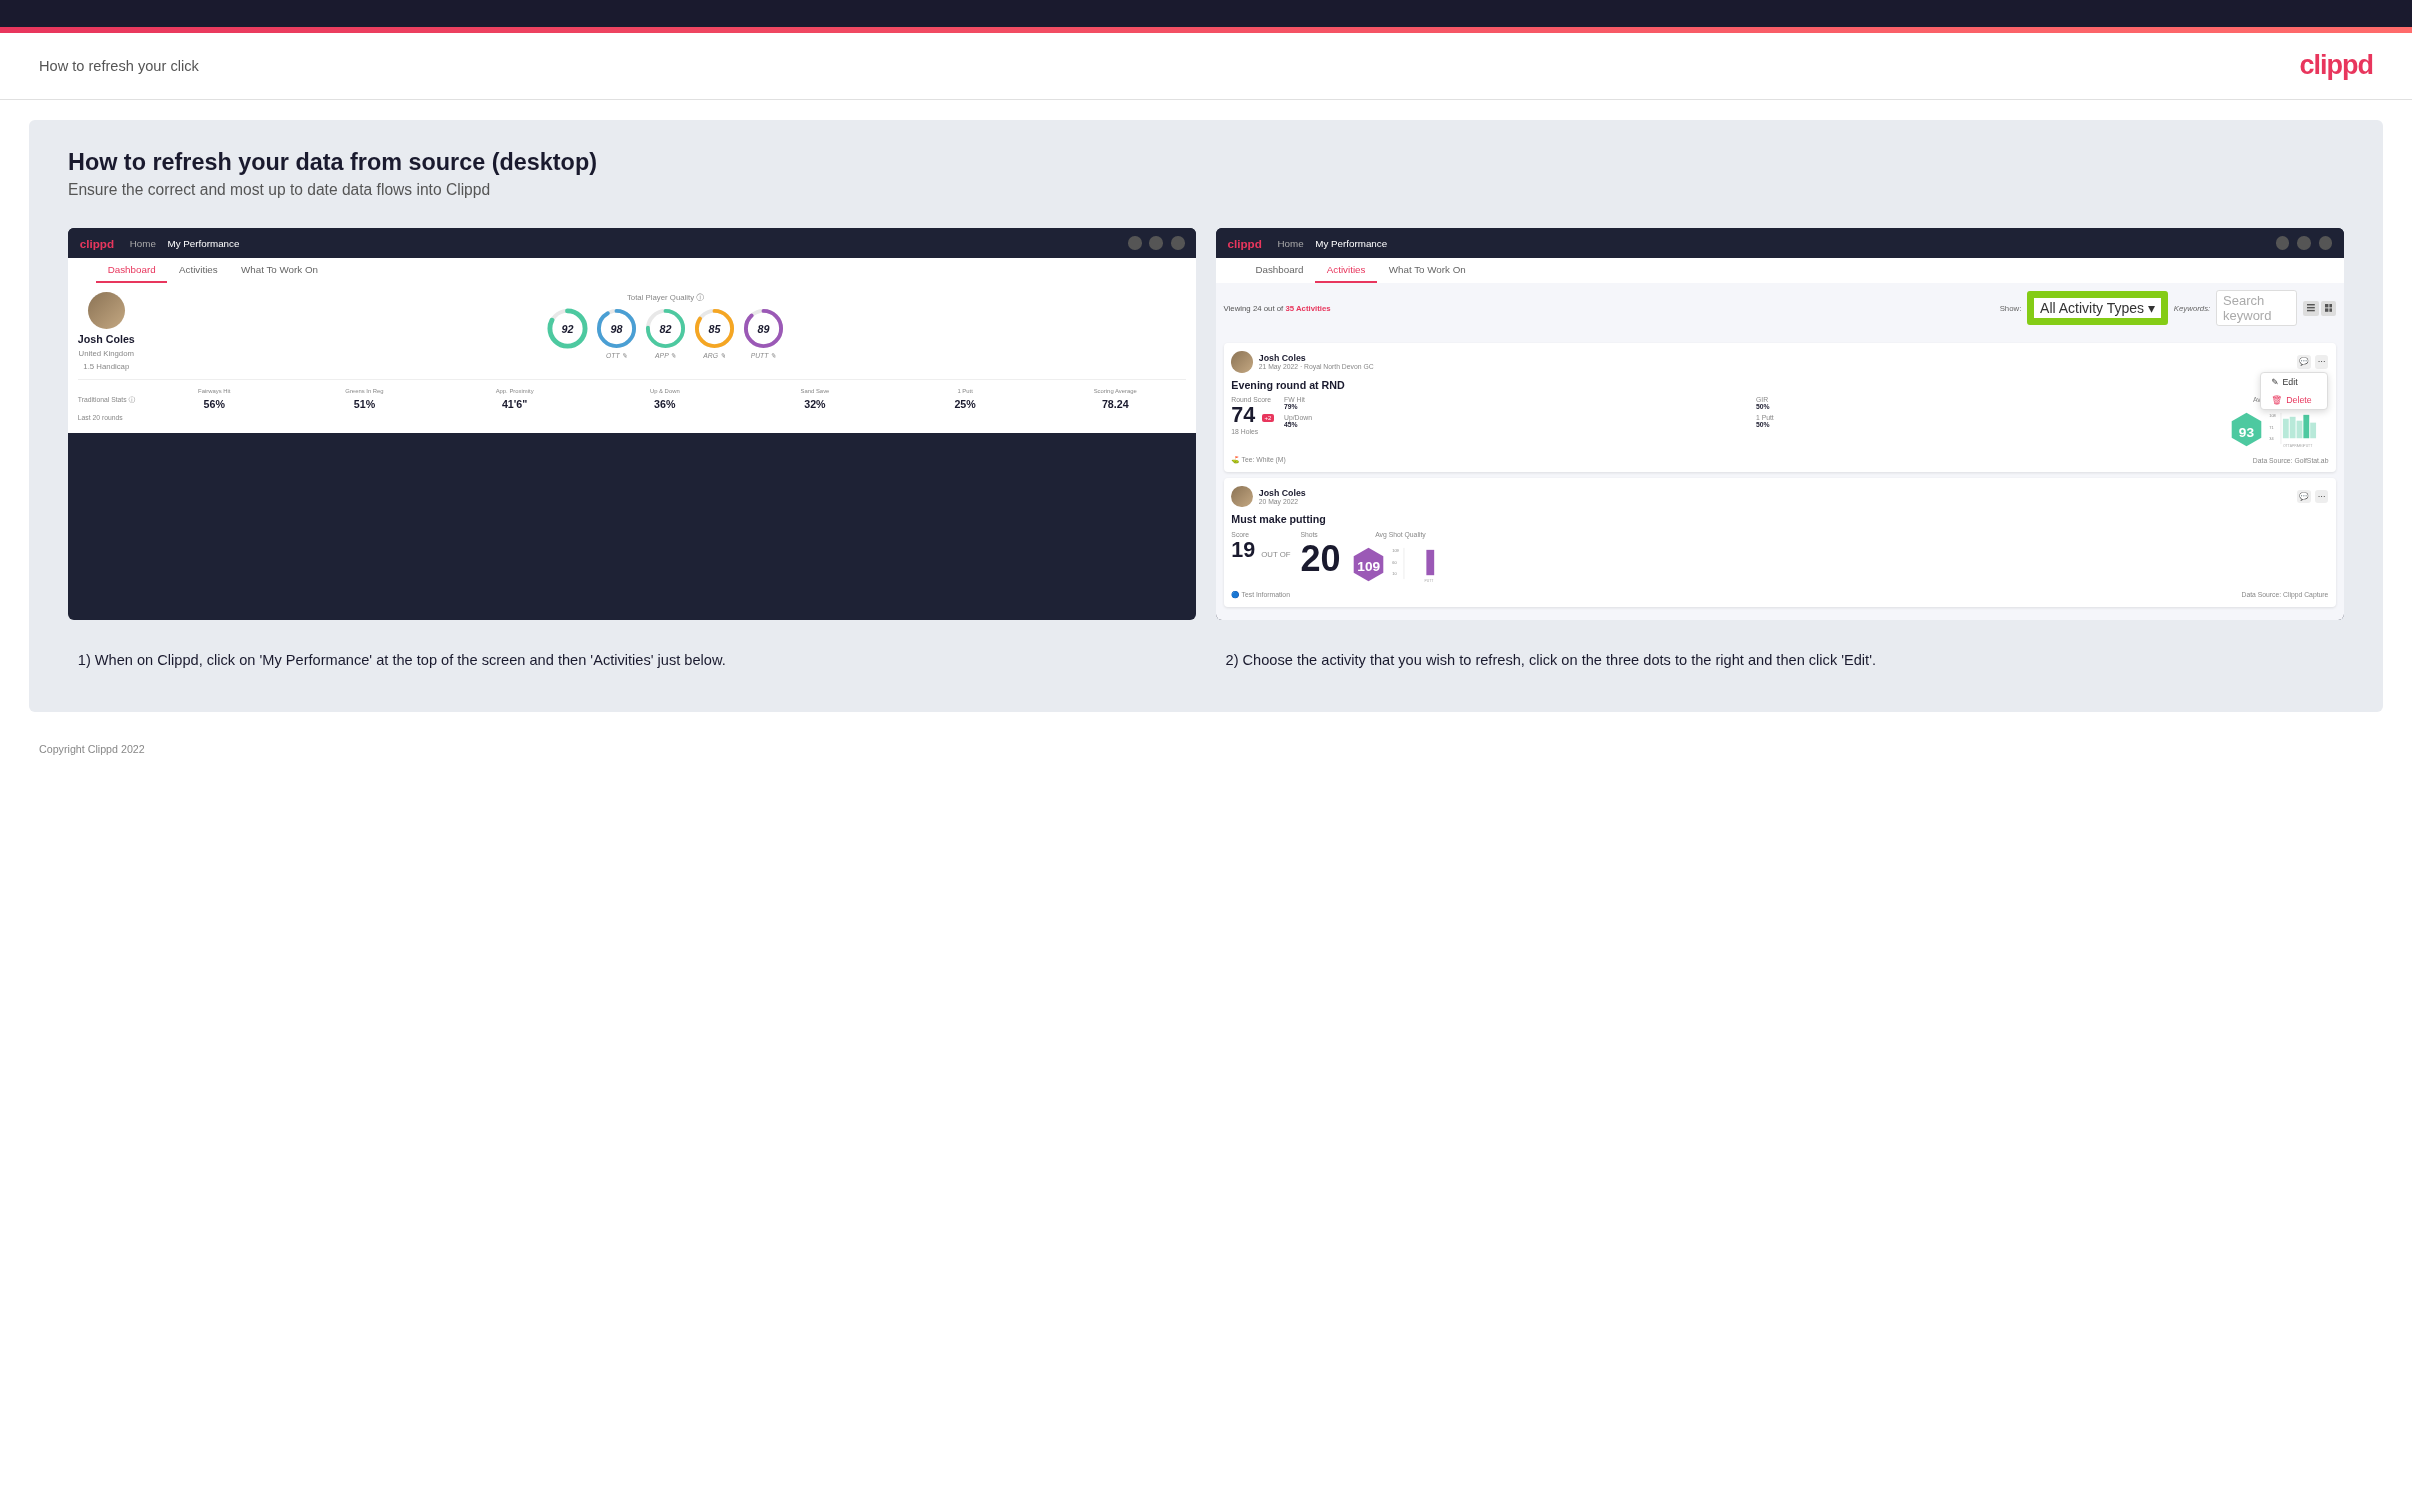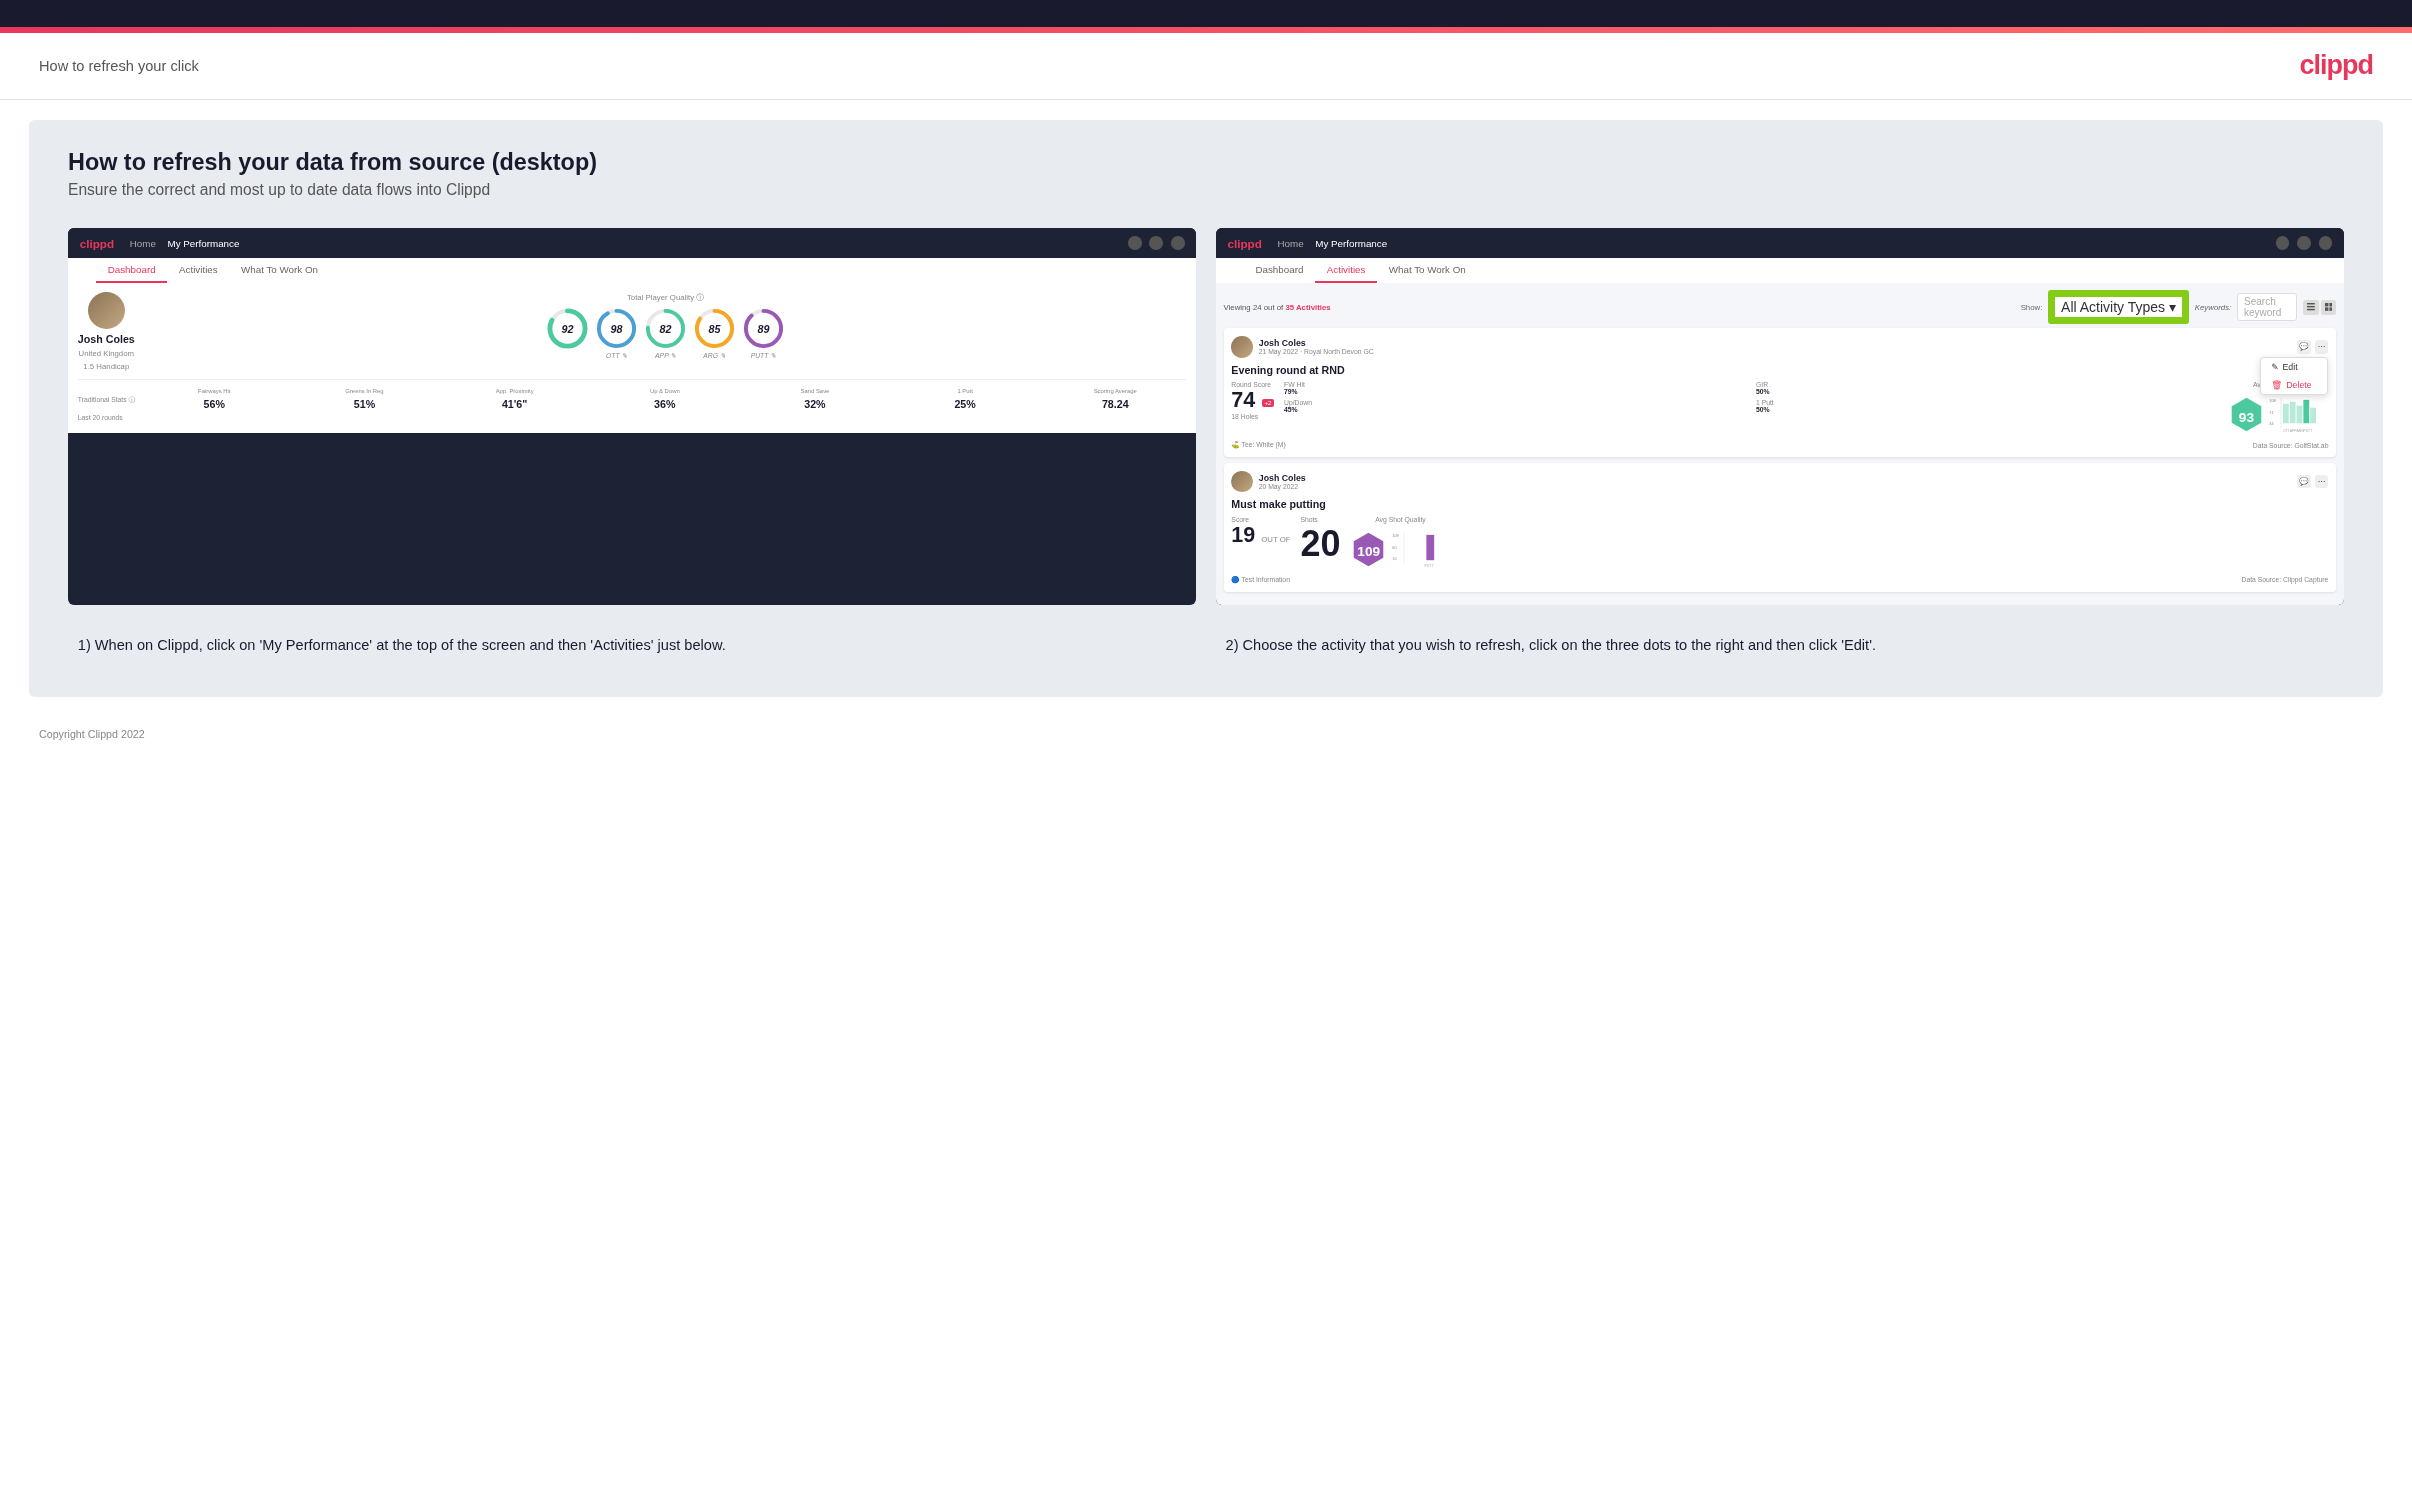--- a/index.html
+++ b/index.html
@@ -208,21 +208,21 @@
       overflow: hidden;
     }
     .ss-right-body {
       background: #f5f6fa;
       padding: 7.8px;
     }
     .ss-filter-bar {
       display: flex;
       align-items: center;
       justify-content: space-between;
-      margin-bottom: 4px;
+      margin-bottom: 17px;
     }
     .ss-viewing-text {
       font-size: 7.8px;
       color: #555;
     }
     .ss-viewing-text strong {
       color: #e8365d;
     }
     .ss-filter-right {
       display: flex;
@@ -247,23 +247,23 @@
     .ss-kw-label {
       font-size: 7.8px;
       color: #666;
       font-style: italic;
     }
     .ss-kw-input {
       background: #fff;
       border: 1px solid #ddd;
       border-radius: 2.9px;
       padding: 2px 5.9px;
-      font-size: 10px;
+      font-size: 13px;
       color: #aaa;
-      width: 60px;
+      width: 81px;
     }
     .ss-view-toggle {
       display: flex;
       gap: 2px;
     }
     .ss-view-btn {
       width: 15.6px;
       height: 15.6px;
       background: #ddd;
       border-radius: 2px;

